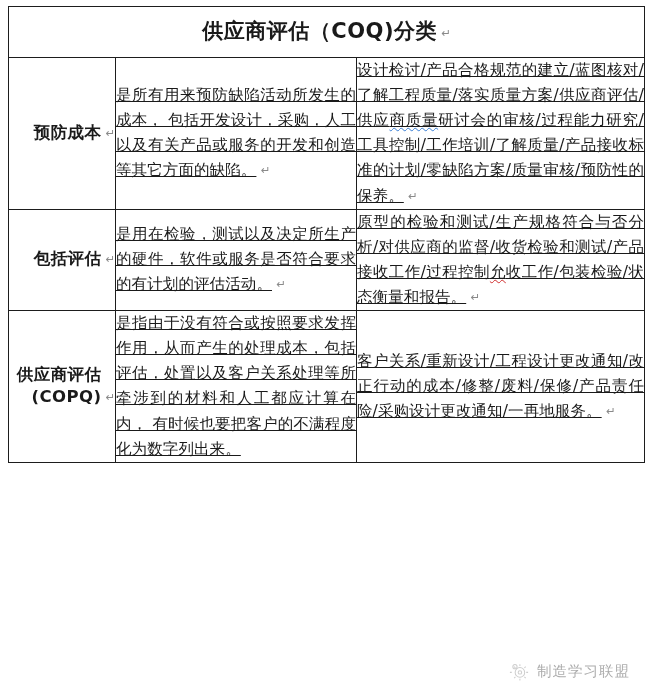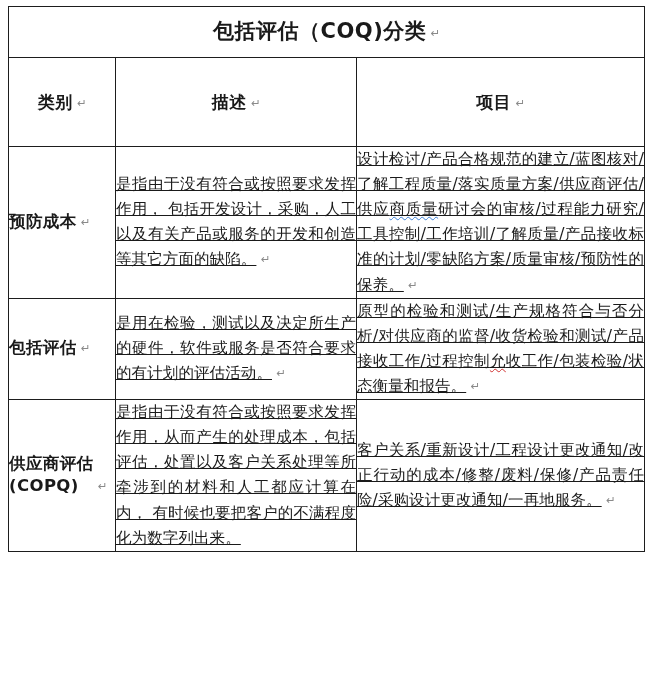--- a/index.html
+++ b/index.html
@@ -66,21 +66,21 @@
   }
   .head-text {
     font-size: 17px;
     font-weight: bold;
     letter-spacing: 0.5px;
     display: inline-block;
   }
 
   
   .cat-cell {
-    text-align: left;
+    text-align: right;
     vertical-align: middle;
     padding: 4px 2px;
     text-decoration: underline;
   }
   .cat-text {
     font-size: 16.5px;
     font-weight: bold;
     line-height: 1.38;
     letter-spacing: 0.4px;
     display: inline-block;
@@ -161,42 +161,31 @@
   <table class="coq">
     <colgroup>
       <col class="c-cat">
       <col class="c-desc">
       <col class="c-item">
     </colgroup>
     <tbody>
 
       <tr>
         <td class="title-cell" colspan="3">
-          <span class="title-text">包括评估（COQ)分类</span><span class="pilcrow"></span>
-        </td>
-      </tr>
-
-      <tr>
-        <td class="head-cell">
-          <span class="head-text">类别</span><span class="pilcrow"></span>
-        </td>
-        <td class="head-cell">
-          <span class="head-text">描述</span><span class="pilcrow"></span>
-        </td>
-        <td class="head-cell">
-          <span class="head-text">项目</span><span class="pilcrow"></span>
-        </td>
-      </tr>
+          <span class="title-text">供应商评估（COQ)分类</span><span class="pilcrow"></span>
+        </td>
+      </tr>
+
 
       <tr>
         <td class="cat-cell">
           <span class="cat-text"><span>预防成本</span></span><span class="pilcrow"></span>
         </td>
         <td class="body-cell desc-col">
-          <div class="body-text"><span>是指由于没有符合或按照要求发挥作用， 包括开发设计，采购，人工以及有关产品或服务的开发和创造等其它方面的缺陷。</span><span class="pilcrow"></span></div>
+          <div class="body-text"><span>是所有用来预防缺陷活动所发生的成本， 包括开发设计，采购，人工以及有关产品或服务的开发和创造等其它方面的缺陷。</span><span class="pilcrow"></span></div>
         </td>
         <td class="body-cell">
           <div class="body-text"><span>设计检讨/产品合格规范的建立/蓝图核对/了解工程质量/落实质量方案/供应商评估/供应</span><span class="sq-blue">商质量</span><span>研讨会的审核/过程能力研究/工具控制/工作培训/了解质量/产品接收标准的计划/零缺陷方案/质量审核/预防性的保养。</span><span class="pilcrow"></span></div>
         </td>
       </tr>
 
       <tr>
         <td class="cat-cell">
           <span class="cat-text"><span>包括评估</span></span><span class="pilcrow"></span>
         </td>
@@ -216,14 +205,25 @@
           <div class="body-text"><span>是指由于没有符合或按照要求发挥作用，从而产生的处理成本，包括评估，处置以及客户关系处理等所牵涉到的材料和人工都应计算在内， 有时候也要把客户的不满程度化为数字列出来。</span></div>
         </td>
         <td class="body-cell">
           <div class="body-text"><span>客户关系/重新设计/工程设计更改通知/改正行动的成本/修整/废料/保修/产品责任险/采购设计更改通知/一再地服务。</span><span class="pilcrow"></span></div>
         </td>
       </tr>
 
     </tbody>
   </table>
 
+  <div class="watermark">
+    <svg class="wm-icon" viewBox="0 0 24 24">
+      <g fill="none" stroke="#8d8d8d" stroke-width="1.1">
+        <circle cx="13" cy="13.5" r="5.2"></circle>
+        <circle cx="13" cy="13.5" r="1.9"></circle>
+        <path d="M13 6.6v-2M13 22.4v-2M19.9 13.5h2M4.1 13.5h-2M17.9 8.6l1.4-1.4M6.7 19.8l1.4-1.4M17.9 18.4l1.4 1.4M6.7 7.2l1.4 1.4"></path>
+        <circle cx="7.6" cy="7.3" r="2.3"></circle>
+      </g>
+    </svg>
+    <span class="wm-text">制造学习联盟</span>
+  </div>
 
 </div>
 
 </body></html>

